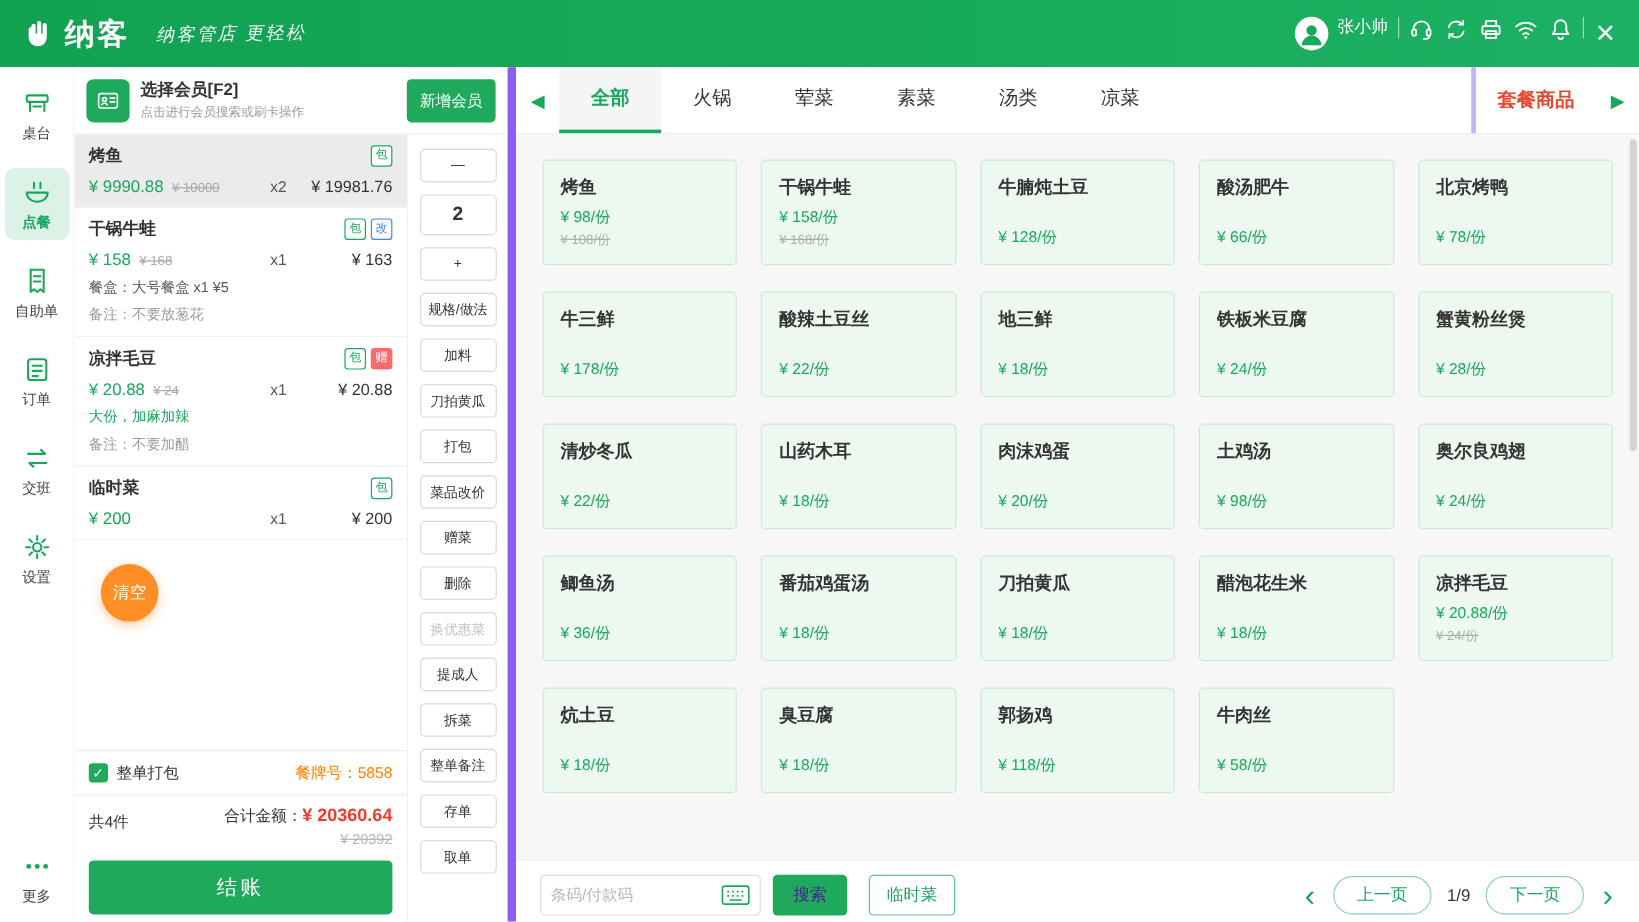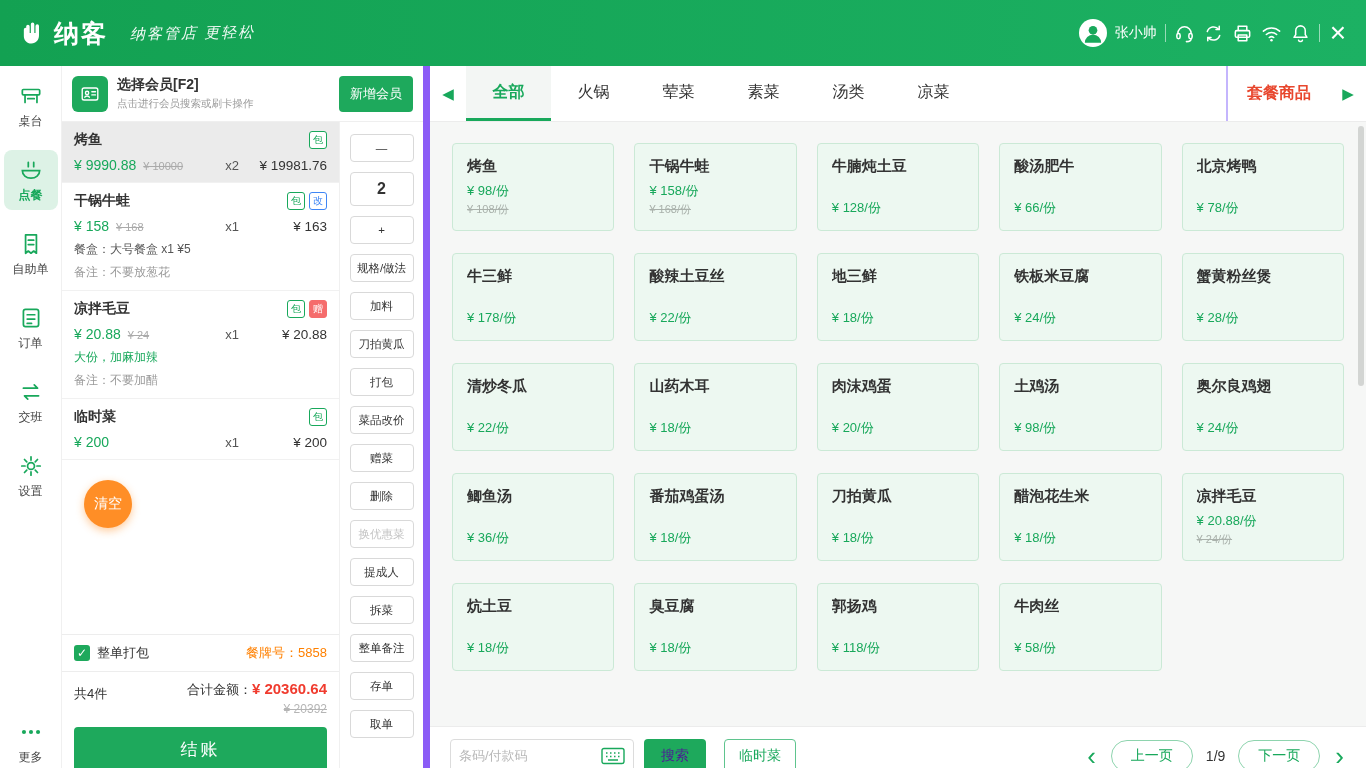--- a/index.html
+++ b/index.html
@@ -1,25 +1,25 @@
 <!DOCTYPE html>
 <html><head>
 <meta charset="utf-8">
 <style>
 *{box-sizing:border-box;margin:0;padding:0}
 html,body{width:1366px;height:768px;overflow:hidden;font-family:"Liberation Sans","DejaVu Sans",sans-serif;background:#fff;color:#333}
 button{font-family:inherit}
 
 
-.topbar{height:66px;background:linear-gradient(90deg,#13a152,#1cb163);display:flex;align-items:center;padding:0 18px;color:#fff}
+.topbar{height:56px;background:linear-gradient(90deg,#13a152,#1cb163);display:flex;align-items:center;padding:0 18px;color:#fff}
 .brand{display:flex;align-items:center;gap:8px}
 .brand-logo{width:28px;height:28px}
 .brand-name{font-size:25px;font-weight:bold;letter-spacing:2px}
 .slogan{margin-left:14px;font-size:15px;font-style:italic;letter-spacing:2px;opacity:.95;transform:rotate(-1deg)}
-.topbar-right{margin-left:auto;display:flex;align-items:center;gap:8px}
+.topbar-right{margin-left:auto;display:flex;align-items:flex-start;gap:8px}
 .avatar{width:28px;height:28px;border-radius:50%;background:#fff;display:flex;align-items:center;justify-content:center;cursor:pointer;overflow:hidden}
 .username{font-size:14px;cursor:pointer}
 .tb-divider{width:1px;height:18px;background:rgba(255,255,255,.55)}
 .tb-icon{width:21px;height:21px;display:block;cursor:pointer}
 .close-x{font-size:28px;line-height:1;cursor:pointer;padding:0 2px}
 
 
 .app{display:flex;height:718px}
 
 
@@ -83,21 +83,21 @@
 .act-btn.qty{height:34px;font-size:16px;font-weight:bold}
 .act-btn.disabled{color:#c3c3c3}
 
 
 .content{flex:1;display:flex;flex-direction:column;min-width:0;background:#f6f7f6}
 .cat-bar{height:56px;background:#fff;display:flex;align-items:stretch;border-bottom:1px solid #ececec;flex:0 0 auto}
 .cat-arrow{width:36px;display:flex;align-items:center;justify-content:center;color:#18A85B;font-size:15px;cursor:pointer;background:#fff;border:none}
 .cat-tab{width:85px;display:flex;align-items:center;justify-content:center;font-size:16px;color:#333;cursor:pointer;border-bottom:3px solid transparent}
 .cat-tab.active{color:#18A85B;border-bottom-color:#18A85B;background:#f3f6f4;font-weight:bold}
 .cat-spacer{flex:1}
-.cat-special{width:104px;display:flex;align-items:center;justify-content:center;color:#E8472E;font-size:16px;font-weight:bold;cursor:pointer;border-left:2px solid #c4b5fd}
+.cat-special{width:104px;display:flex;align-items:center;justify-content:center;color:#E8472E;font-size:16px;font-weight:bold;cursor:pointer;border-left:4px solid #c4b5fd}
 
 
 .menu-area{flex:1;padding:21px 22px 10px;position:relative;overflow:hidden}
 .menu-grid{display:grid;grid-template-columns:repeat(5,1fr);gap:22px 20px}
 .card{height:88px;background:#EDF8F1;border:1px solid #CBE9D6;border-radius:4px;padding:13px 14px;display:flex;flex-direction:column;cursor:pointer}
 .card-name{font-size:15px;font-weight:bold;color:#333;white-space:nowrap;overflow:hidden}
 .card-price{margin-top:auto;color:#18A85B;font-size:13px}
 .card-orig{color:#a9b1ab;font-size:11px;text-decoration:line-through;margin-top:2px}
 .scroll-thumb{position:absolute;right:2px;top:4px;width:6px;height:260px;border-radius:3px;background:#d3d5d3;cursor:grab}
 

